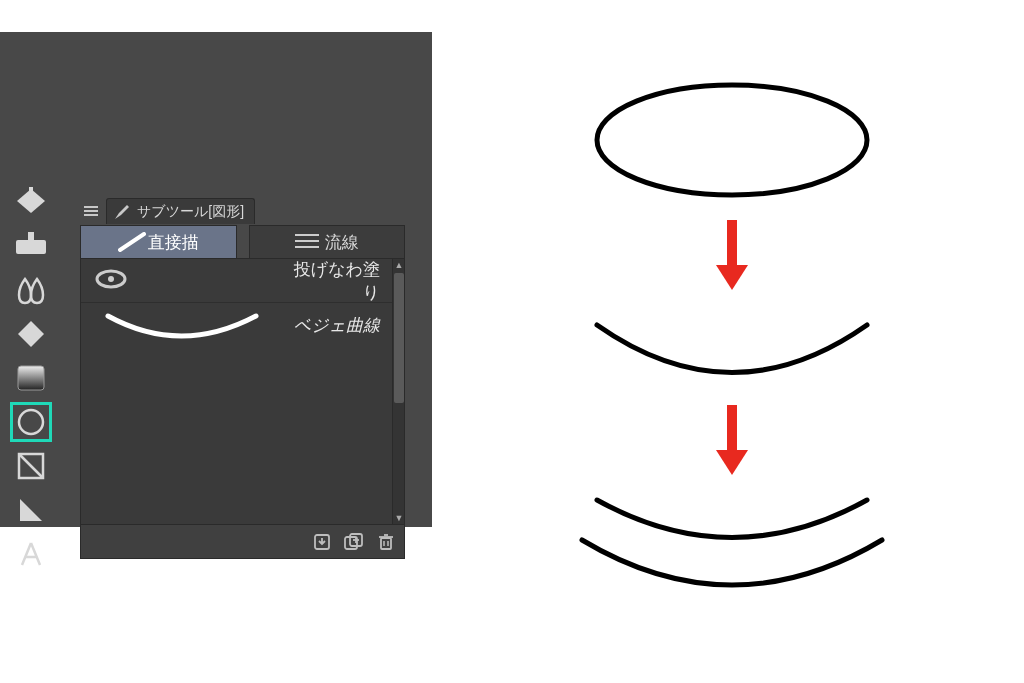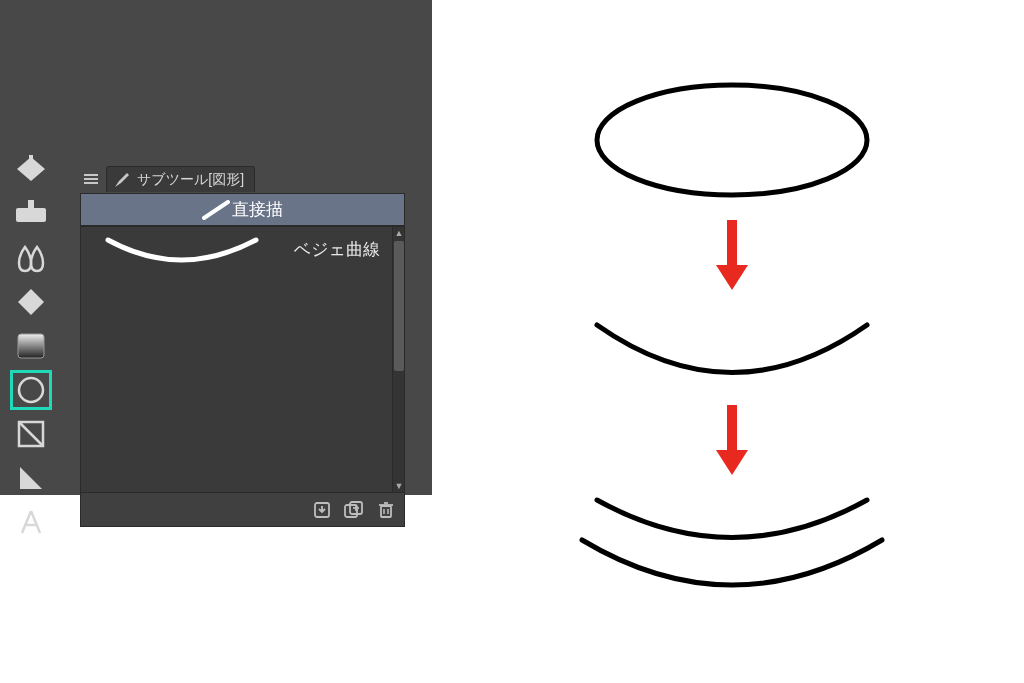--- a/index.html
+++ b/index.html
@@ -8,20 +8,21 @@
       height: 683px;
       display: flex;
       font-family: "Meiryo", "Hiragino Kaku Gothic Pro", sans-serif;
       overflow: hidden;
     }
     .left-panel {
       width: 432px;
       height: 495px;
       background: #484848;
       position: relative;
+      margin-top: 32px;
     }
     .right-panel {
       width: 592px;
       height: 683px;
       background: #ffffff;
       position: relative;
     }
 
     
     .toolbar-column {
@@ -83,21 +84,20 @@
     .brush-title-icon {
       width: 18px; height: 18px;
     }
 
     
     .tabs-row {
       display: flex;
       height: 34px;
       gap: 12px;
       border-bottom: 1px solid #2a2a2a;
-      flex-direction: column;
     }
     .tab-item {
       flex: 1;
       display: flex;
       align-items: center;
       justify-content: center;
       gap: 6px;
       background: #3c3c3c;
       border: 1px solid #2a2a2a;
       color: #d8d8d8;
@@ -282,31 +282,50 @@
 
     <div class="tabs-row">
       <div class="tab-item active">
         <span class="tab-icon">
           <svg width="28" height="20" viewBox="0 0 28 20">
               <line x1="2" y1="18" x2="26" y2="2" stroke="#fff" stroke-width="4" stroke-linecap="round"></line>
             </svg>
         </span>
         <span>直接描</span>
       </div>
+      <div class="tab-item">
+        <span class="tab-icon">
+          <svg width="24" height="18" viewBox="0 0 24 18">
+              <line x1="0" y1="3" x2="24" y2="3" stroke="#ccc" stroke-width="2"></line>
+              <line x1="0" y1="9" x2="24" y2="9" stroke="#ccc" stroke-width="2"></line>
+              <line x1="0" y1="15" x2="24" y2="15" stroke="#ccc" stroke-width="2"></line>
+            </svg>
+        </span>
+        <span>流線</span>
+      </div>
     </div>
 
     <div class="subtool-list-container">
       <div class="subtool-list">
 
 
-
-
-
-
-        <div class="subtool-item" style="border-bottom:none;">
+        <div class="subtool-item">
+          <div class="subtool-icon-area" style="justify-content:flex-start;padding-left:12px;">
+            <svg width="36" height="28" viewBox="0 0 36 28">
+                <ellipse cx="18" cy="12" rx="14" ry="8" fill="none" stroke="#ccc" stroke-width="3"></ellipse>
+                <circle cx="18" cy="12" r="3" fill="#ccc"></circle>
+              </svg>
+          </div>
+          <div class="subtool-label">投げなわ塗り</div>
+        </div>
+
+
+
+
+        <div class="subtool-item" style="border-bottom:none;font-style:italic;">
           <div class="subtool-icon-area">
             <svg width="170" height="34" viewBox="0 0 170 34">
                 <path d="M12 8 Q85 48 160 8" fill="none" stroke="#fff" stroke-width="5" stroke-linecap="round"></path>
               </svg>
           </div>
           <div class="subtool-label">ベジェ曲線</div>
         </div>
 
       </div>
       <div class="scrollbar-track">

